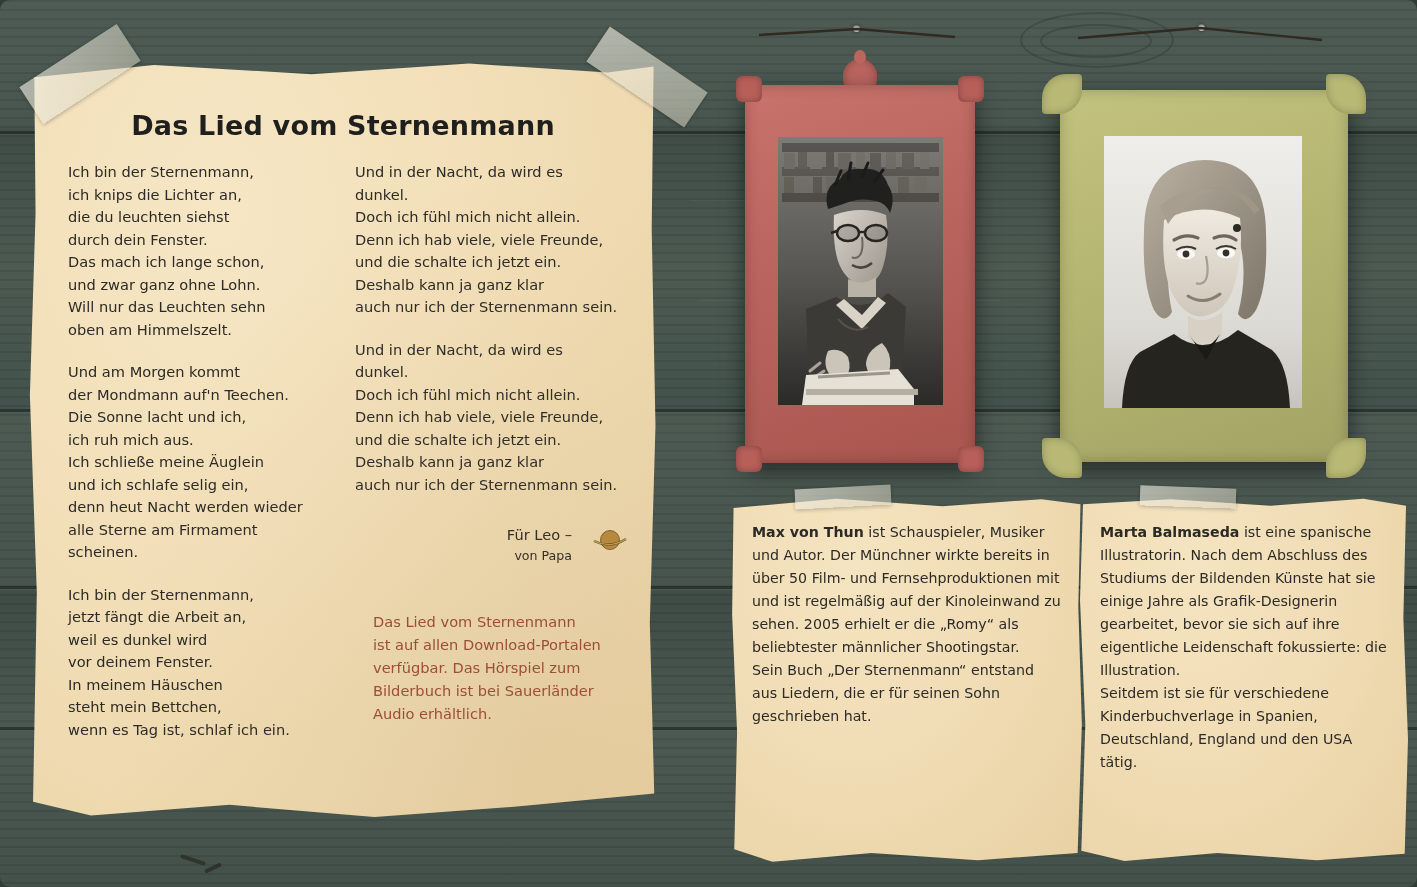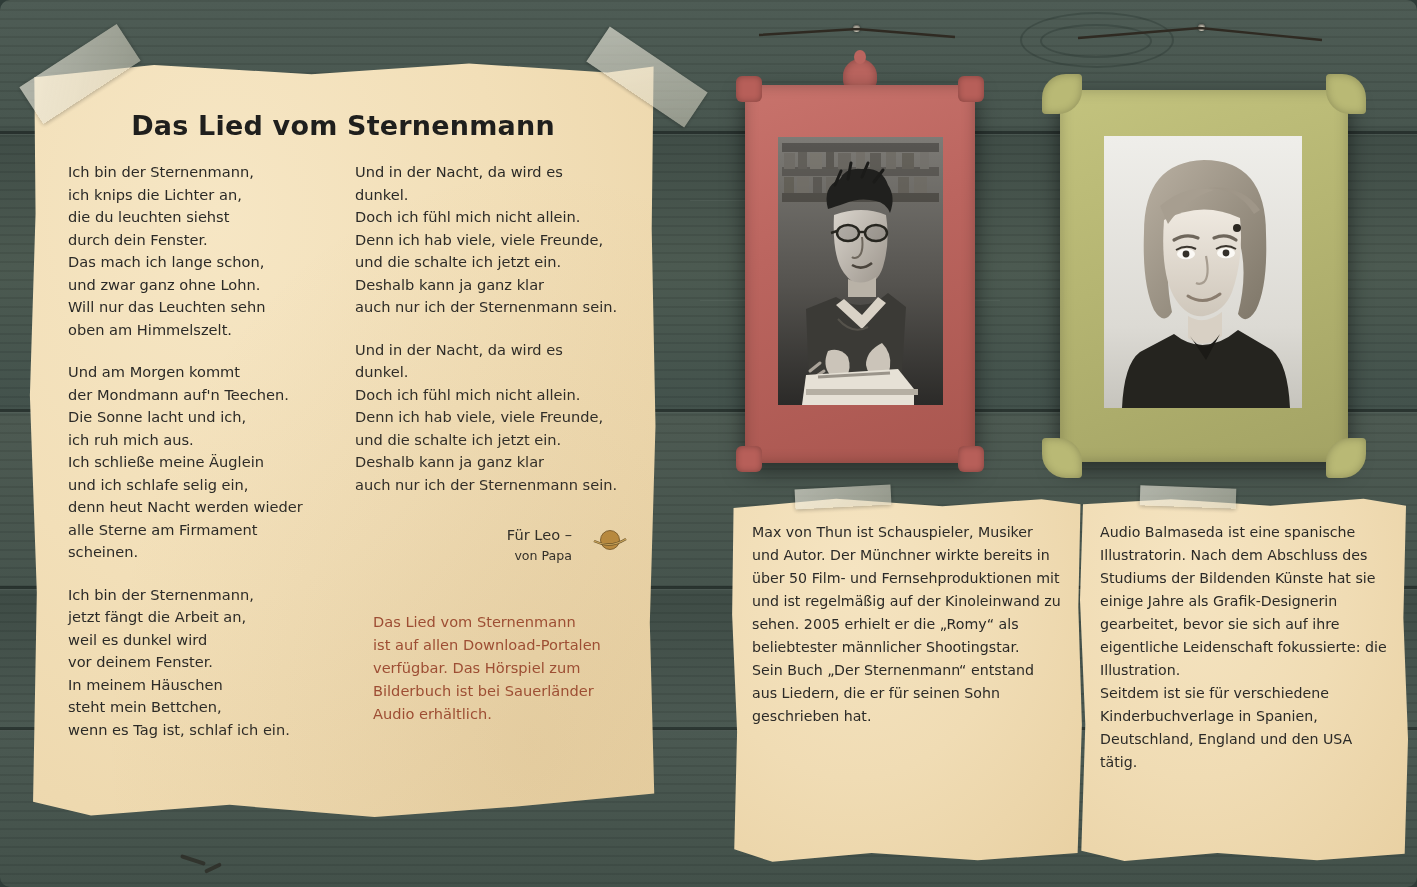--- a/index.html
+++ b/index.html
@@ -219,21 +219,21 @@
                        70% 99%, 40% 97%, 12% 99.4%, 1.2% 96%,
                        2% 64%, 0.6% 32%);
   }
   #note-2 {
     left: 1078px; top: 497px; width: 288px; height: 325px;
     clip-path: polygon(1.5% 2%, 28% 0.6%, 58% 2.4%, 86% 0.5%, 98.8% 2.4%,
                        98% 33%, 99.4% 66%, 98.4% 97.2%,
                        72% 99%, 42% 97%, 14% 99.2%, 1% 96.4%,
                        2.2% 62%, 0.6% 28%);
   }
-  .note b { font-weight: normal; }
+  .note b { font-weight: bold; }
   .note p { margin: 0; white-space: pre-line; }
 
   
   .debris {
     position: absolute;
     background: rgba(35,28,22,0.55);
     border-radius: 2px;
   }
 </style>
 </head>
@@ -452,18 +452,18 @@
     </div>
   </div>
 
   <div class="note" id="note-1">
     <p><b>Max von Thun</b><span> ist Schauspieler, Musiker und Autor. Der Münchner wirkte bereits in über 50 Film- und Fernsehproduktionen mit und ist regelmäßig auf der Kinoleinwand zu sehen. 2005 erhielt er die „Romy“ als beliebtester männlicher Shootingstar.
 Sein Buch „Der Sternenmann“ entstand aus Liedern, die er für seinen Sohn geschrieben hat.</span></p>
   </div>
   <div class="tape" id="tape-bio-1"></div>
 
   <div class="note" id="note-2">
-    <p><b>Audio Balmaseda</b><span> ist eine spanische Illustratorin. Nach dem Abschluss des Studiums der Bildenden Künste hat sie einige Jahre als Grafik-Designerin gearbeitet, bevor sie sich auf ihre eigentliche Leidenschaft fokussierte: die Illustration.
+    <p><b>Marta Balmaseda</b><span> ist eine spanische Illustratorin. Nach dem Abschluss des Studiums der Bildenden Künste hat sie einige Jahre als Grafik-Designerin gearbeitet, bevor sie sich auf ihre eigentliche Leidenschaft fokussierte: die Illustration.
 Seitdem ist sie für verschiedene Kinderbuchverlage in Spanien, Deutschland, England und den USA tätig.</span></p>
   </div>
   <div class="tape" id="tape-bio-2"></div>
 
 </div>
 
 </body></html>

